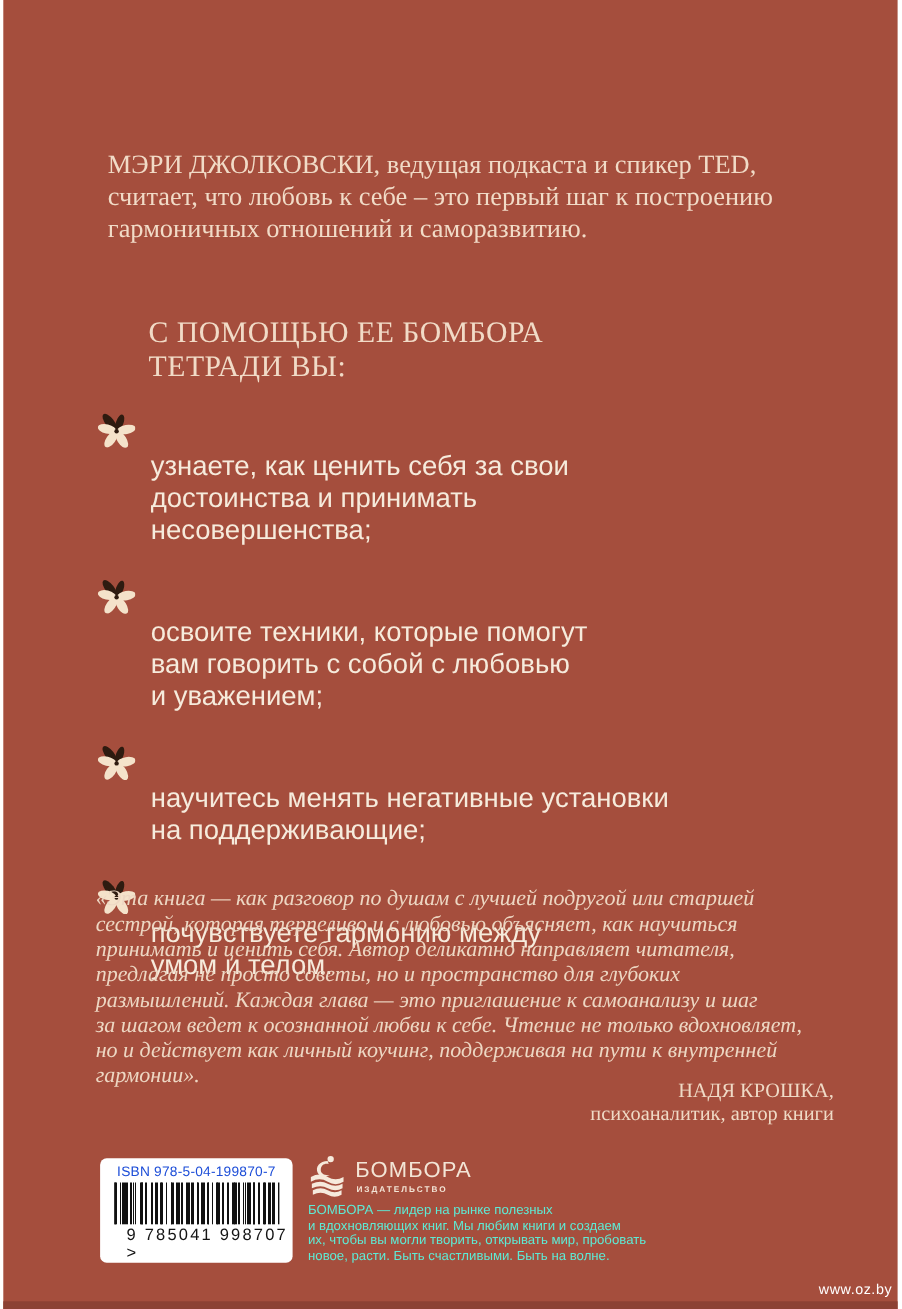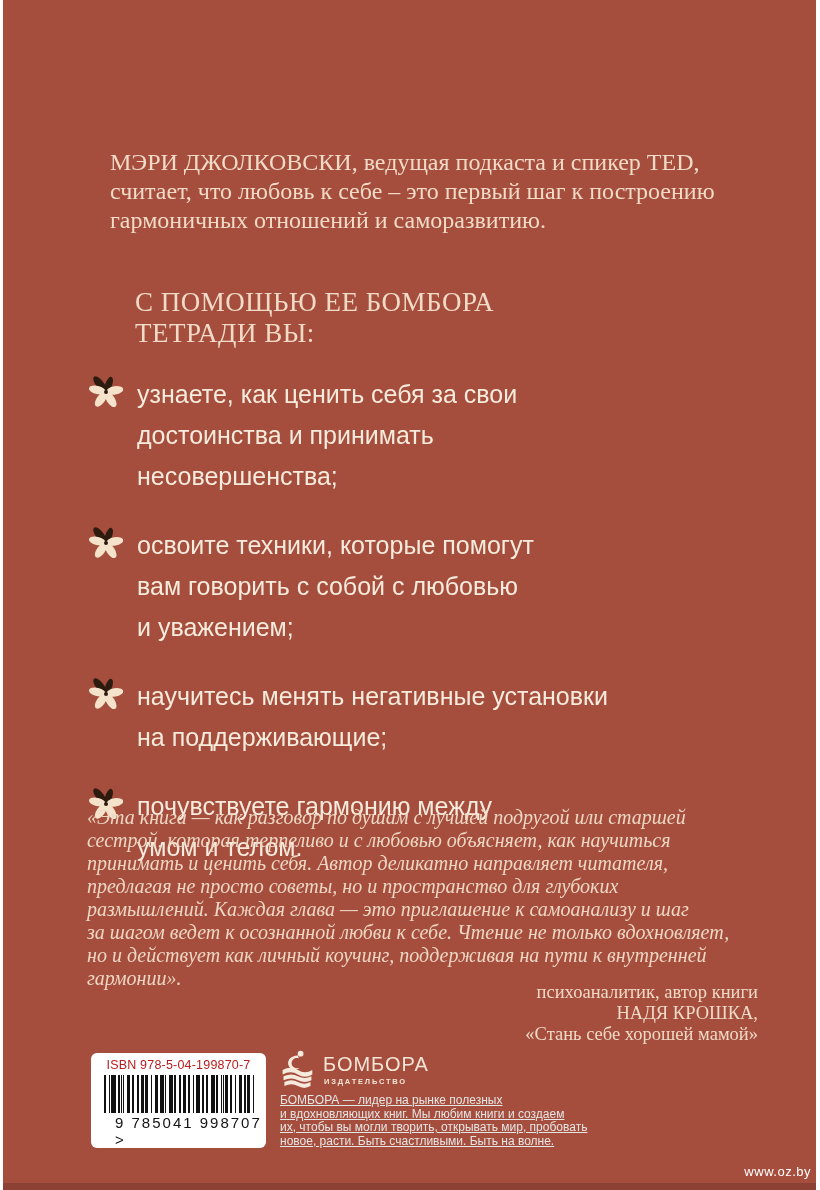--- a/index.html
+++ b/index.html
@@ -3,51 +3,51 @@
 <meta charset="utf-8">
 <style>
   html,body{margin:0;padding:0;}
   body{width:820px;height:1190px;background:#ffffff;font-family:"Liberation Sans",sans-serif;}
   .page{position:relative;width:820px;height:1190px;background:#ffffff;overflow:hidden;}
   .cover{position:absolute;left:3px;right:4px;top:0;bottom:0;background:#A54E3D;}
   .cover::after{content:"";position:absolute;left:0;right:0;bottom:0;height:7px;background:#8C4134;}
   .abs{position:absolute;}
   .pre{white-space:pre-line;}
 
-  .intro{left:95px;top:136px;width:700px;margin:12px;
+  .intro{left:95px;top:136px;width:700px;margin:0;
          font-family:"Liberation Serif",serif;font-size:24px;line-height:29px;
          color:#F1DBC7;}
   .heading{left:132px;top:287px;width:460px;margin:0;font-weight:normal;
            font-family:"Liberation Serif",serif;font-size:27px;line-height:31px;
            letter-spacing:.5px;color:#F1DBC7;}
   .bullets{left:86px;top:374px;width:640px;}
   .bullet{display:flex;align-items:flex-start;margin-bottom:28px;}
   .flower{flex:0 0 34px;width:34px;height:34px;margin-right:14px;margin-top:-1px;}
-  .btext{font-size:25px;line-height:41px;color:#F6EBDC;}
+  .btext{font-size:25px;line-height:29px;color:#F6EBDC;margin-top:36px;}
 
   .quote{left:84px;top:806px;width:706px;margin:0;
          font-family:"Liberation Serif",serif;font-style:italic;
          font-size:20px;line-height:23px;color:#EDD7C3;}
   .attribution{right:58px;top:982px;text-align:right;
          font-family:"Liberation Serif",serif;font-size:18.5px;line-height:21px;color:#EFDAC6;}
 
   .barcode-box{left:88px;top:1053px;width:175px;height:95px;background:#ffffff;border-radius:6px;
          display:flex;flex-direction:column;align-items:center;box-sizing:border-box;padding-top:5px;}
-  .isbn{font-size:12.5px;color:#b91c1c;letter-spacing:.2px;}
+  .isbn{font-size:12.5px;color:#1d4ed8;letter-spacing:.2px;}
   .bars{width:150px;height:48px;margin-top:3px;background-color:#ffffff;
         background-image:
           repeating-linear-gradient(90deg,#111 0 2px,transparent 2px 5px,#111 5px 6px,transparent 6px 9px,#111 9px 12px,transparent 12px 14px),
           repeating-linear-gradient(90deg,#111 0 1px,transparent 1px 7px,#111 7px 9px,transparent 9px 17px);}
   .digits{font-size:15px;color:#141414;letter-spacing:2px;margin-top:1px;margin-left:24px;}
 
   .publisher{left:276px;top:1048px;width:420px;height:120px;color:#F3E5D6;}
   .plogo{position:absolute;left:0;top:1px;width:36px;height:40px;}
   .pname{position:absolute;left:44px;top:5px;font-size:20px;font-weight:normal;letter-spacing:1px;}
   .psub{position:absolute;left:45px;top:29px;font-size:7.5px;font-weight:bold;letter-spacing:1.8px;}
-  .pdesc{position:absolute;left:1px;top:46px;margin:0;font-size:12px;line-height:13.5px;color:#e5e5e5;text-decoration:underline;}
+  .pdesc{position:absolute;left:1px;top:46px;margin:0;font-size:12px;line-height:13.5px;color:#5eead4;}
 
   .watermark{right:5px;top:1164px;font-size:13px;color:#ffffff;letter-spacing:.5px;}
 </style>
 </head>
 <body>
 
 <div class="page">
   <div class="cover">
 
     <p class="abs intro pre">МЭРИ ДЖОЛКОВСКИ, ведущая подкаста и спикер TED,
@@ -133,23 +133,22 @@
     <p class="abs quote pre">«Эта книга — как разговор по душам с лучшей подругой или старшей
 сестрой, которая терпеливо и с любовью объясняет, как научиться
 принимать и ценить себя. Автор деликатно направляет читателя,
 предлагая не просто советы, но и пространство для глубоких
 размышлений. Каждая глава — это приглашение к самоанализу и шаг
 за шагом ведет к осознанной любви к себе. Чтение не только вдохновляет,
 но и действует как личный коучинг, поддерживая на пути к внутренней
 гармонии».</p>
 
     <div class="abs attribution">
+      <div>НАДЯ КРОШКА,</div>
       <div>психоаналитик, автор книги</div>
-      <div>НАДЯ КРОШКА,</div>
-      <div>«Стань себе хорошей мамой»</div>
     </div>
 
     <div class="abs barcode-box">
       <div class="isbn">ISBN 978-5-04-199870-7</div>
       <div class="bars"></div>
       <div class="digits">9 785041 998707 &gt;</div>
     </div>
 
     <div class="abs publisher">
       <span class="plogo">

